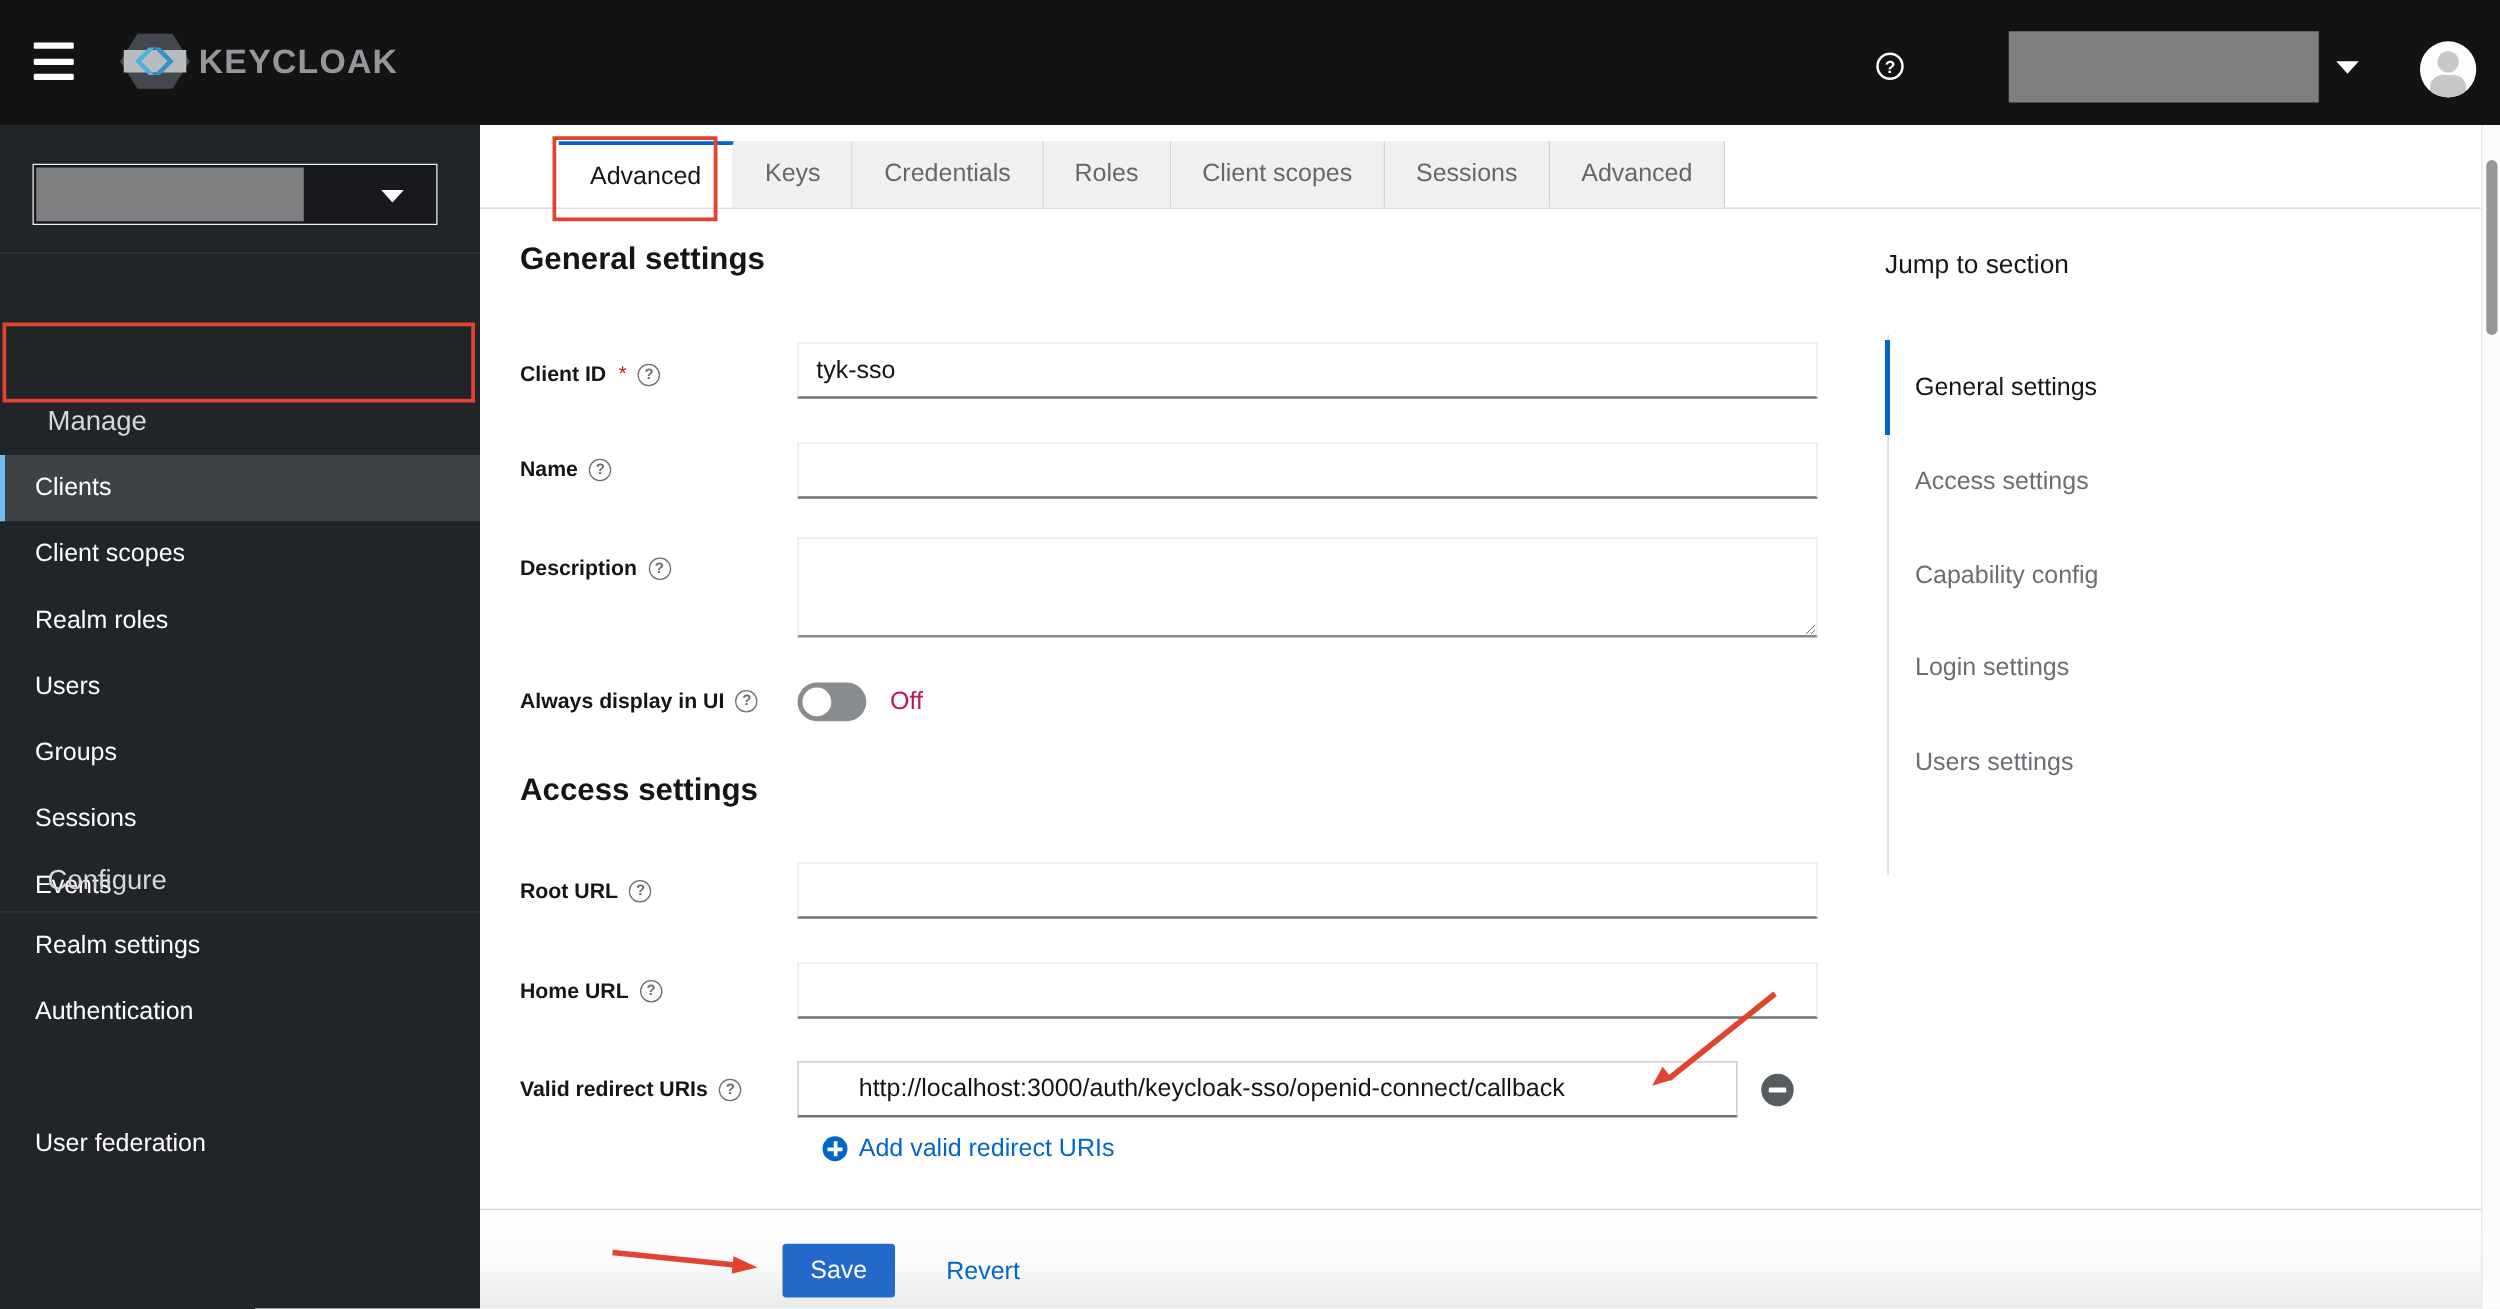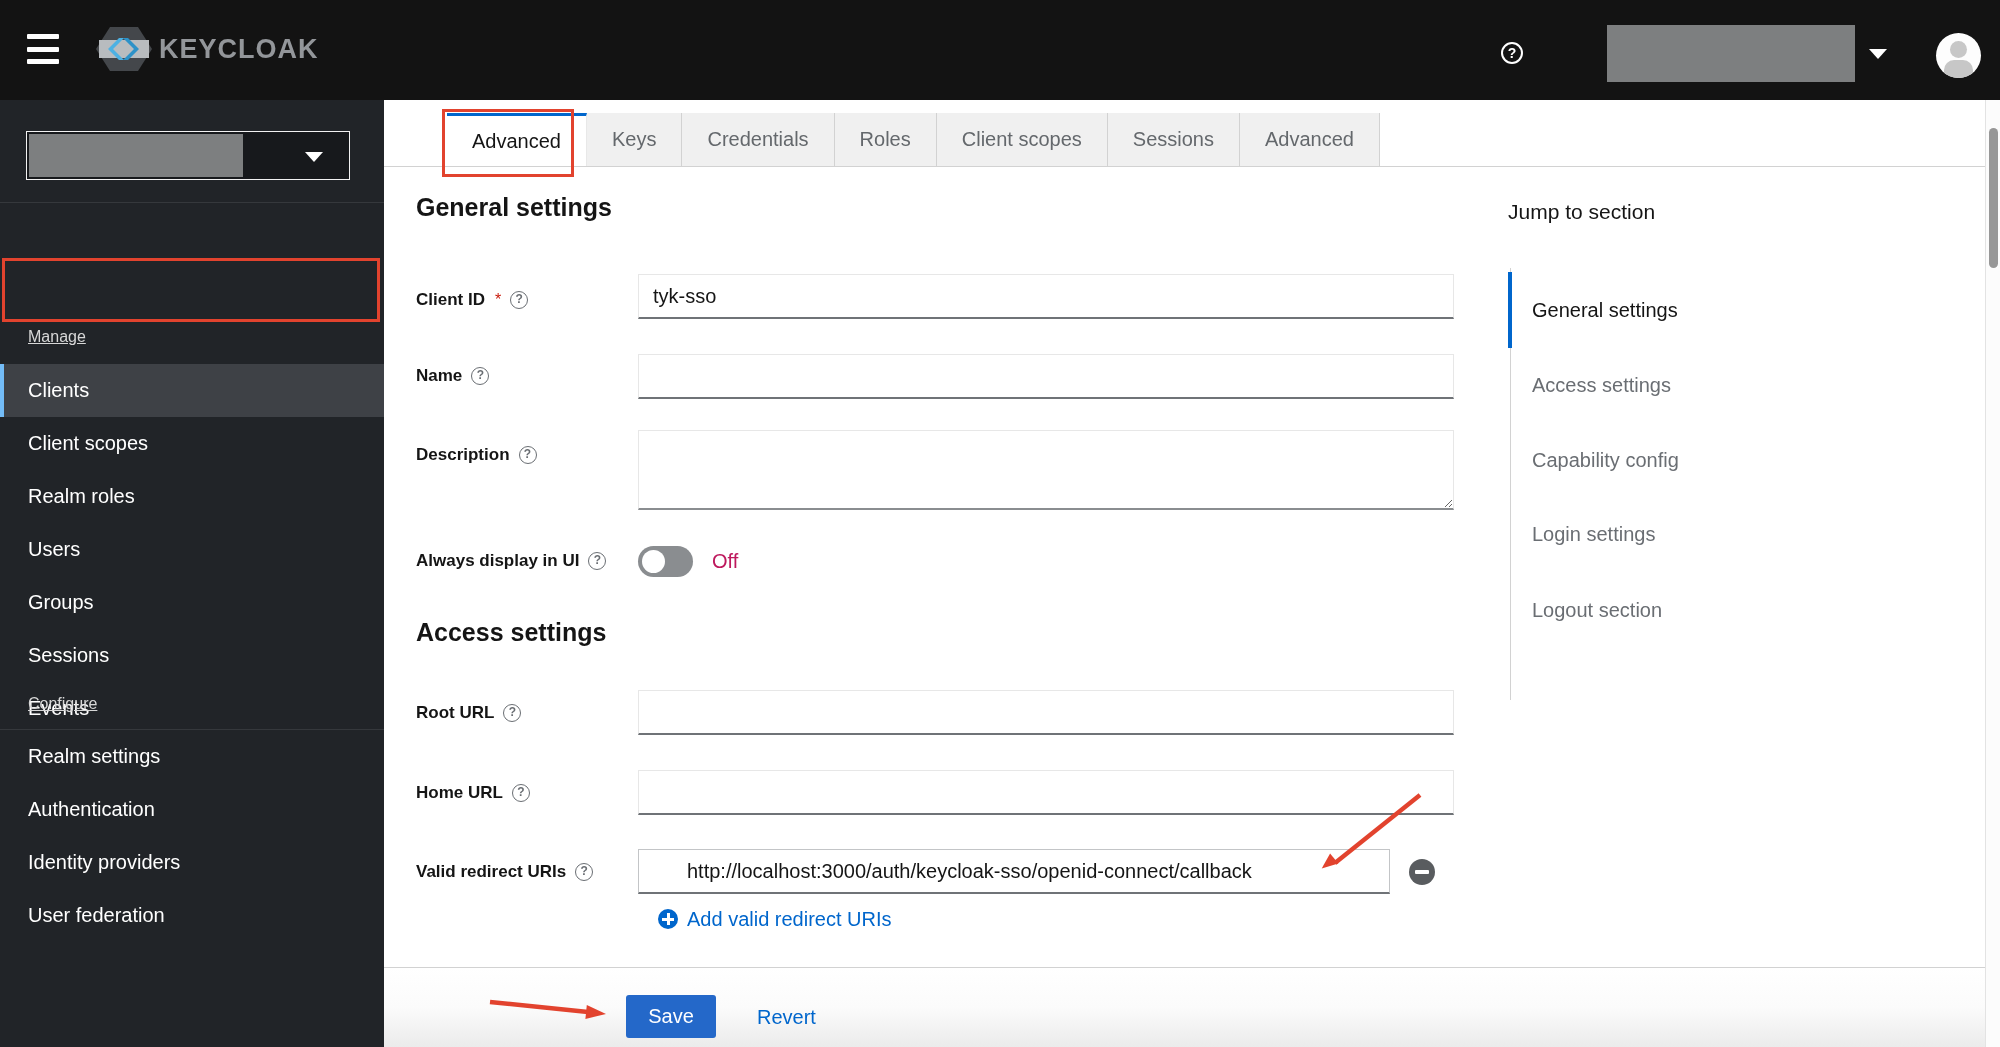--- a/index.html
+++ b/index.html
@@ -31,21 +31,21 @@
   .avatar{position:absolute;left:1936px;top:33px;width:45px;height:45px;border-radius:50%;background:#fdfdfd;overflow:hidden;cursor:pointer;}
   .avatar::before{content:"";position:absolute;left:14px;top:8px;width:17px;height:17px;border-radius:50%;background:#c7c7c7;}
   .avatar::after{content:"";position:absolute;left:8px;top:27px;width:29px;height:18px;border-radius:10px 10px 0 0;background:#c7c7c7;}
 
   
   .sidebar{position:absolute;left:0;top:100px;width:384px;height:947px;background:var(--sidebar_bg);z-index:4;}
   .realm-selector{position:absolute;left:26px;top:31px;width:324px;height:49px;border:1px solid #f2f2f2;background:#17191c;cursor:pointer;}
   .realm-redacted{position:absolute;left:2px;top:2px;width:214px;height:43px;background:#7d7f80;}
   .realm-caret{position:absolute;right:26px;top:20px;width:0;height:0;border-left:9px solid transparent;border-right:9px solid transparent;border-top:10px solid #fff;}
   .side-divider{position:absolute;left:0;width:384px;height:1px;background:#35383c;}
-  .nav-title{position:absolute;left:28px;height:24px;font-size:16px;color:#d7d7d7;display:flex;align-items:center;text-decoration:underline;}
+  .nav-title{position:absolute;left:38px;height:24px;font-size:22px;color:#d7d7d7;display:flex;align-items:center;}
   .nav-item{position:absolute;left:0;width:384px;height:53px;display:flex;align-items:center;padding-left:28px;font-size:20px;color:#fff;cursor:pointer;}
   .nav-item.active{background:var(--nav_active_bg);border-left:4px solid var(--nav_active_border);padding-left:24px;}
 
   
   .tabs{position:absolute;left:447px;top:113px;height:53px;display:flex;z-index:2;}
   .tab{background:var(--tab_inactive_bg);color:#64686c;font-size:20px;display:flex;align-items:center;padding:0 25px;border-right:1px solid #d2d2d2;cursor:pointer;}
   .tab.active{background:#fff;color:#151515;border-top:3px solid var(--accent);border-right:1px solid #e8e8e8;}
   .tabs-underline{position:absolute;left:384px;top:166px;width:1616px;height:1px;background:#d2d2d2;}
 
   
@@ -150,23 +150,20 @@
       </div>
 
     <div class="nav-title" style="top:592px">Configure</div>
     <div class="side-divider" style="top:629px"></div>
     <div class="nav-item" style="top:630px">
         <span>Realm settings</span>
       </div>
     <div class="nav-item" style="top:683px">
         <span>Authentication</span>
       </div>
-    <div class="nav-item" style="top:736px">
-        <span>Identity providers</span>
-      </div>
     <div class="nav-item" style="top:789px">
         <span>User federation</span>
       </div>
   </aside>
 
   <nav class="tabs">
     <div class="tab active">
         <span>Advanced</span>
       </div>
     <div class="tab">
@@ -245,21 +242,21 @@
     <span class="add-link-text">Add valid redirect URIs</span>
   </a>
 
   <div class="jump-heading">Jump to section</div>
   <div class="jump-rail"></div>
   <div class="jump-active-bar"></div>
   <a class="jump-link active" style="top:298px">General settings</a>
   <a class="jump-link" style="top:373px">Access settings</a>
   <a class="jump-link" style="top:448px">Capability config</a>
   <a class="jump-link" style="top:522px">Login settings</a>
-  <a class="jump-link" style="top:598px">Logout section</a>
+  <a class="jump-link" style="top:598px">Users settings</a>
 
   <div class="action-bar"></div>
   <button class="save-btn">Save</button>
   <a class="revert-btn">Revert</a>
 
   <div class="annot-box annot-clients"></div>
   <div class="annot-box annot-settings-tab"></div>
   <svg class="annot-arrow" style="left:1295px;top:783px" width="140" height="105" viewBox="0 0 140 105">
     <line x1="125" y1="12" x2="40" y2="80" stroke="#e2432e" stroke-width="4.5"></line>
     <polygon points="26.7,85.5 35.1,70.4 43.3,80.6" fill="#e2432e"></polygon>

